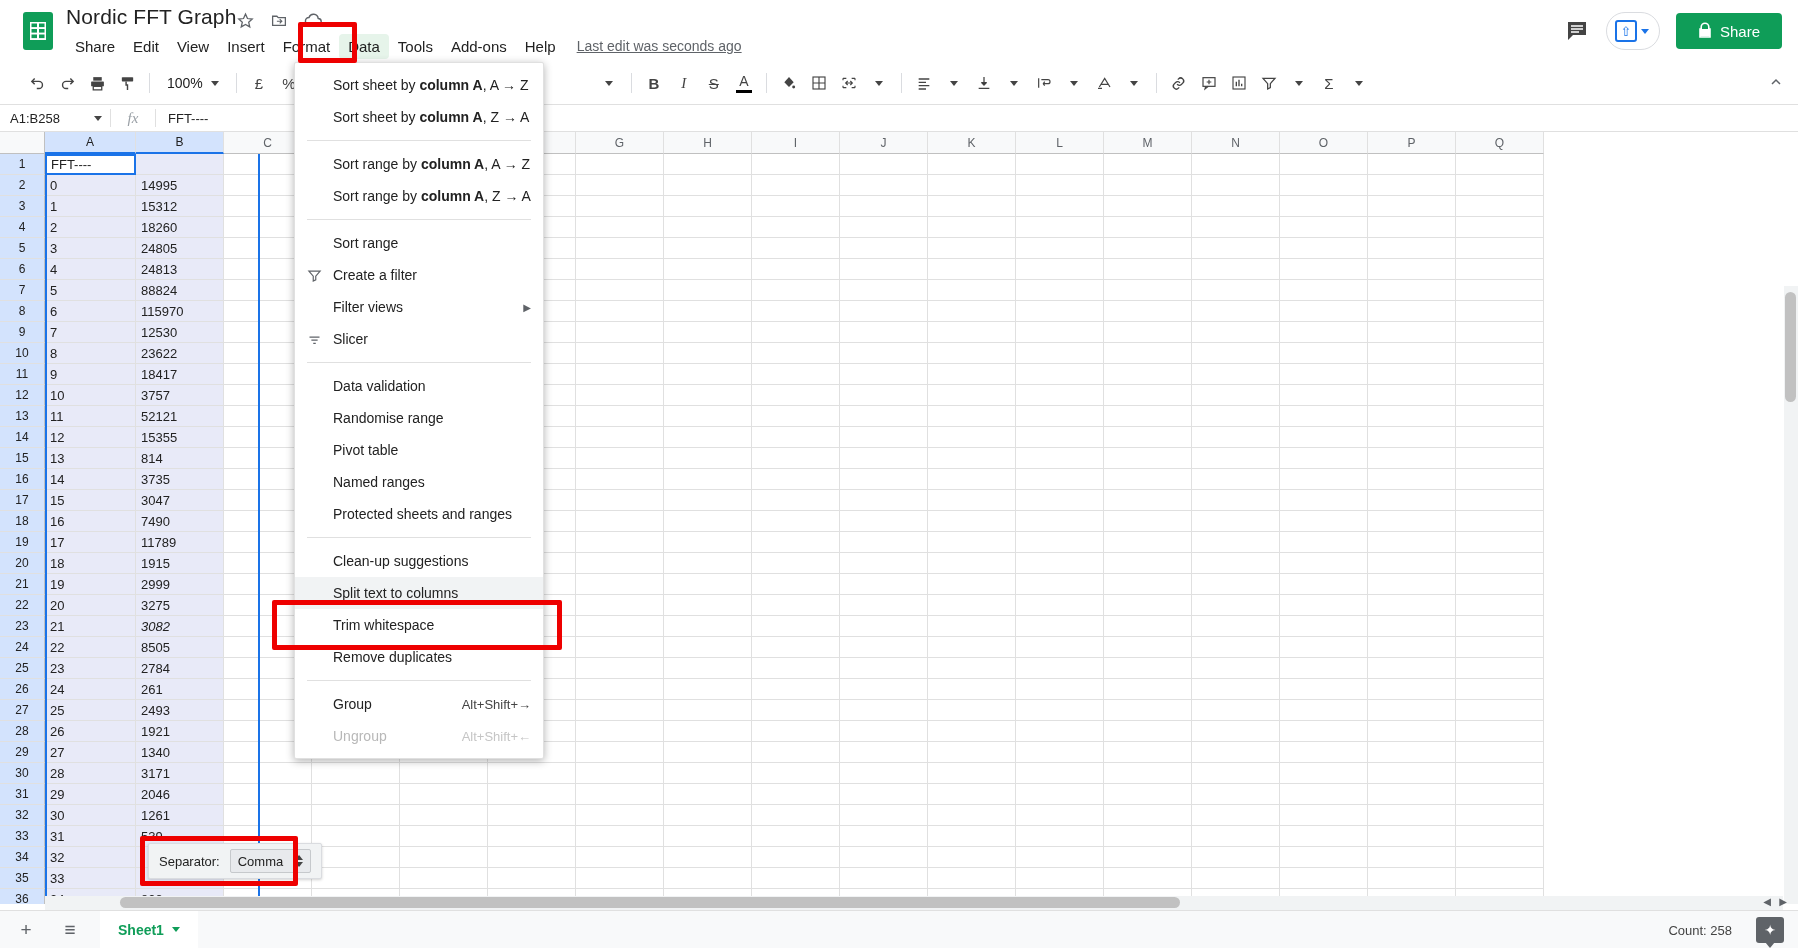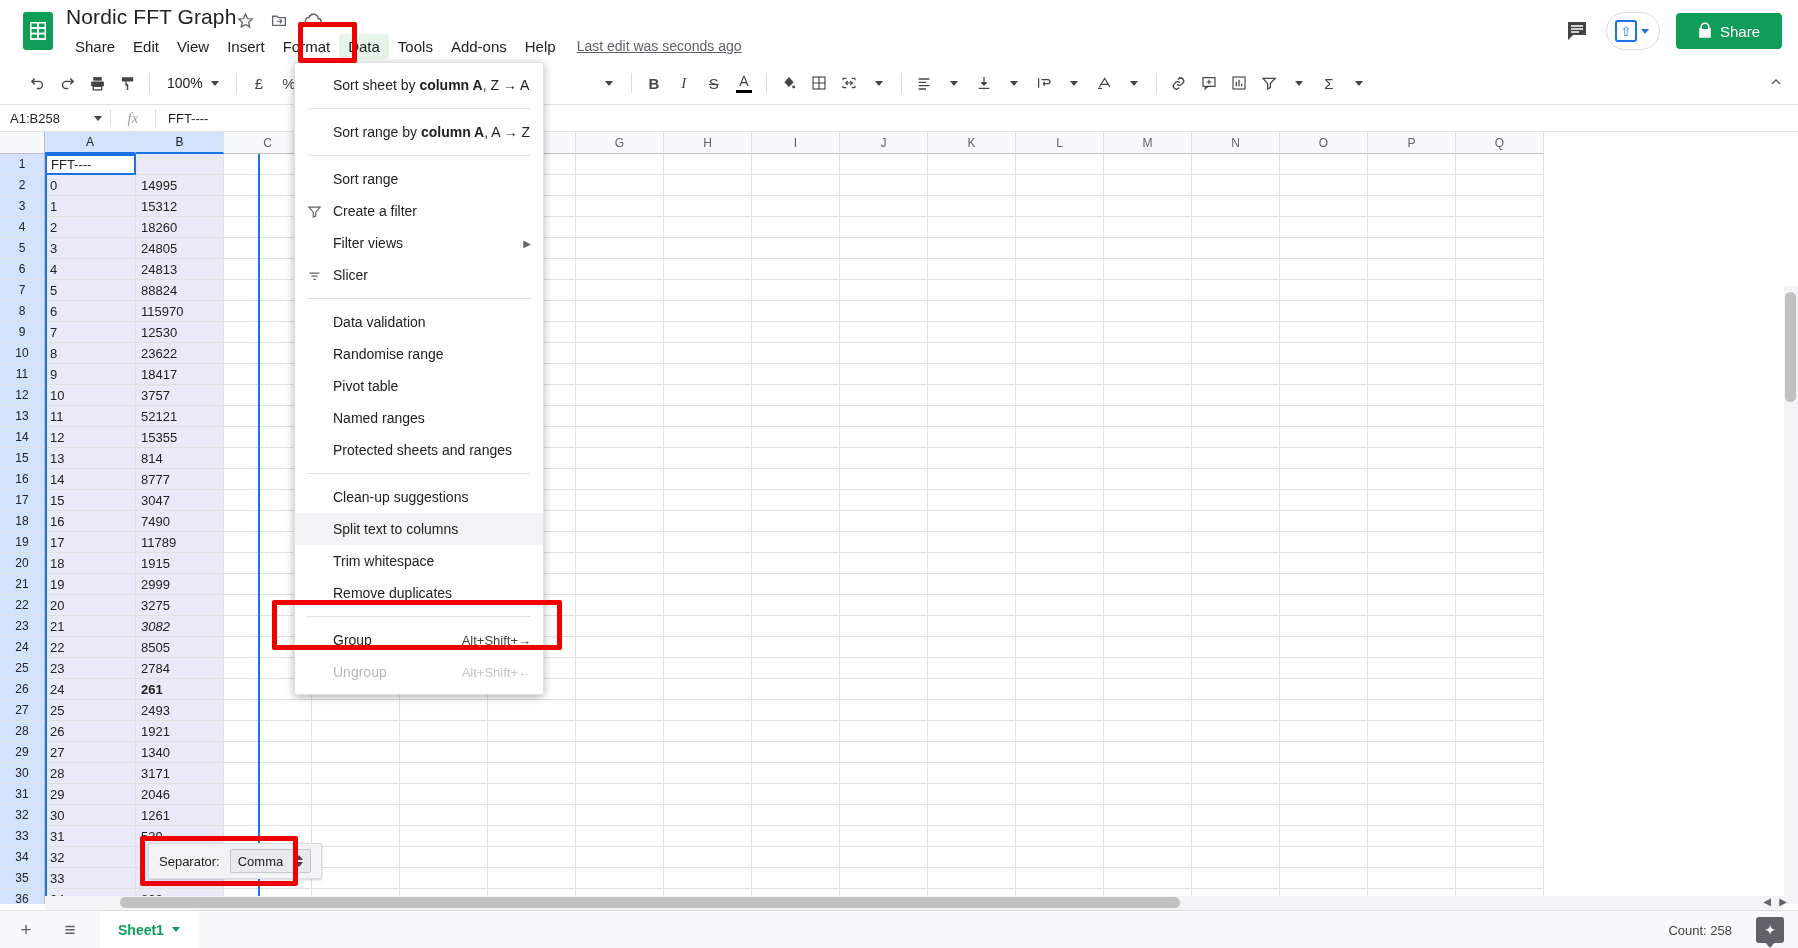--- a/index.html
+++ b/index.html
@@ -973,21 +973,21 @@
         <div class="cell" style="width: 88px;"></div>
         <div class="cell" style="width: 88px;"></div>
         <div class="cell" style="width: 88px;"></div>
         <div class="cell" style="width: 88px;"></div>
         <div class="cell" style="width: 88px;"></div>
         <div class="cell" style="width: 88px;"></div>
         <div class="cell" style="width: 88px;"></div>
       </div>
       <div class="cell-row">
         <div class="cell sel" style="width: 91px;">14</div>
-        <div class="cell sel" style="width: 88px;">8777</div>
+        <div class="cell sel" style="width: 88px;">3735</div>
         <div class="cell" style="width: 88px;"></div>
         <div class="cell" style="width: 88px;"></div>
         <div class="cell" style="width: 88px;"></div>
         <div class="cell" style="width: 88px;"></div>
         <div class="cell" style="width: 88px;"></div>
         <div class="cell" style="width: 88px;"></div>
         <div class="cell" style="width: 88px;"></div>
         <div class="cell" style="width: 88px;"></div>
         <div class="cell" style="width: 88px;"></div>
         <div class="cell" style="width: 88px;"></div>
@@ -1163,21 +1163,21 @@
         <div class="cell" style="width: 88px;"></div>
         <div class="cell" style="width: 88px;"></div>
         <div class="cell" style="width: 88px;"></div>
         <div class="cell" style="width: 88px;"></div>
         <div class="cell" style="width: 88px;"></div>
         <div class="cell" style="width: 88px;"></div>
         <div class="cell" style="width: 88px;"></div>
       </div>
       <div class="cell-row">
         <div class="cell sel" style="width: 91px;">24</div>
-        <div class="cell sel" style="width: 88px; font-weight: bold;">261</div>
+        <div class="cell sel" style="width: 88px;">261</div>
         <div class="cell" style="width: 88px;"></div>
         <div class="cell" style="width: 88px;"></div>
         <div class="cell" style="width: 88px;"></div>
         <div class="cell" style="width: 88px;"></div>
         <div class="cell" style="width: 88px;"></div>
         <div class="cell" style="width: 88px;"></div>
         <div class="cell" style="width: 88px;"></div>
         <div class="cell" style="width: 88px;"></div>
         <div class="cell" style="width: 88px;"></div>
         <div class="cell" style="width: 88px;"></div>
@@ -1386,26 +1386,34 @@
 </div>
 
 <div class="hscroll-track"></div>
 <div class="hscroll-thumb"></div>
 <div class="hscroll-arrow" style="left:1760px;">◀</div>
 <div class="hscroll-arrow" style="left:1776px;">▶</div>
 
 <div class="dropdown" id="data-menu">
     <div class="dd-item">
       <div class="dd-icon"></div>
+      <div class="dd-label">Sort sheet by <b>column A</b>, A → Z</div>
+    </div>
+    <div class="dd-item">
+      <div class="dd-icon"></div>
       <div class="dd-label">Sort sheet by <b>column A</b>, Z → A</div>
     </div>
     <div class="dd-sep"></div>
     <div class="dd-item">
       <div class="dd-icon"></div>
       <div class="dd-label">Sort range by <b>column A</b>, A → Z</div>
+    </div>
+    <div class="dd-item">
+      <div class="dd-icon"></div>
+      <div class="dd-label">Sort range by <b>column A</b>, Z → A</div>
     </div>
     <div class="dd-sep"></div>
     <div class="dd-item">
       <div class="dd-icon"></div>
       <div class="dd-label">Sort range</div>
     </div>
     <div class="dd-item">
       <div class="dd-icon">
         <svg width="15" height="15" viewBox="0 0 24 24" fill="none" stroke="#5f6368" stroke-width="1.9">
           <path d="M3 5h18l-7 8v6l-4 2v-8z"></path>

